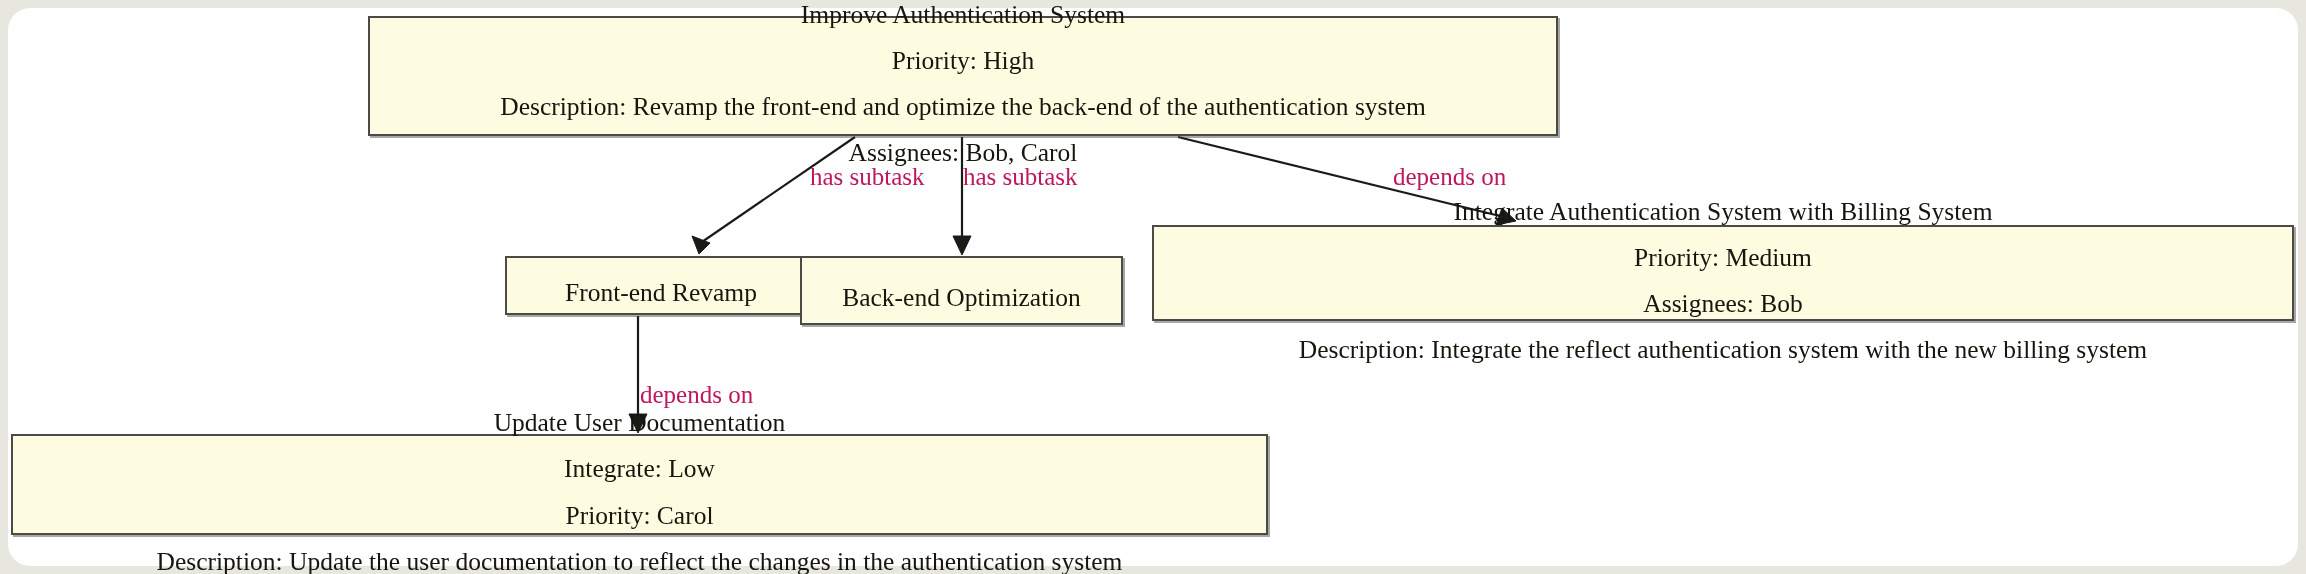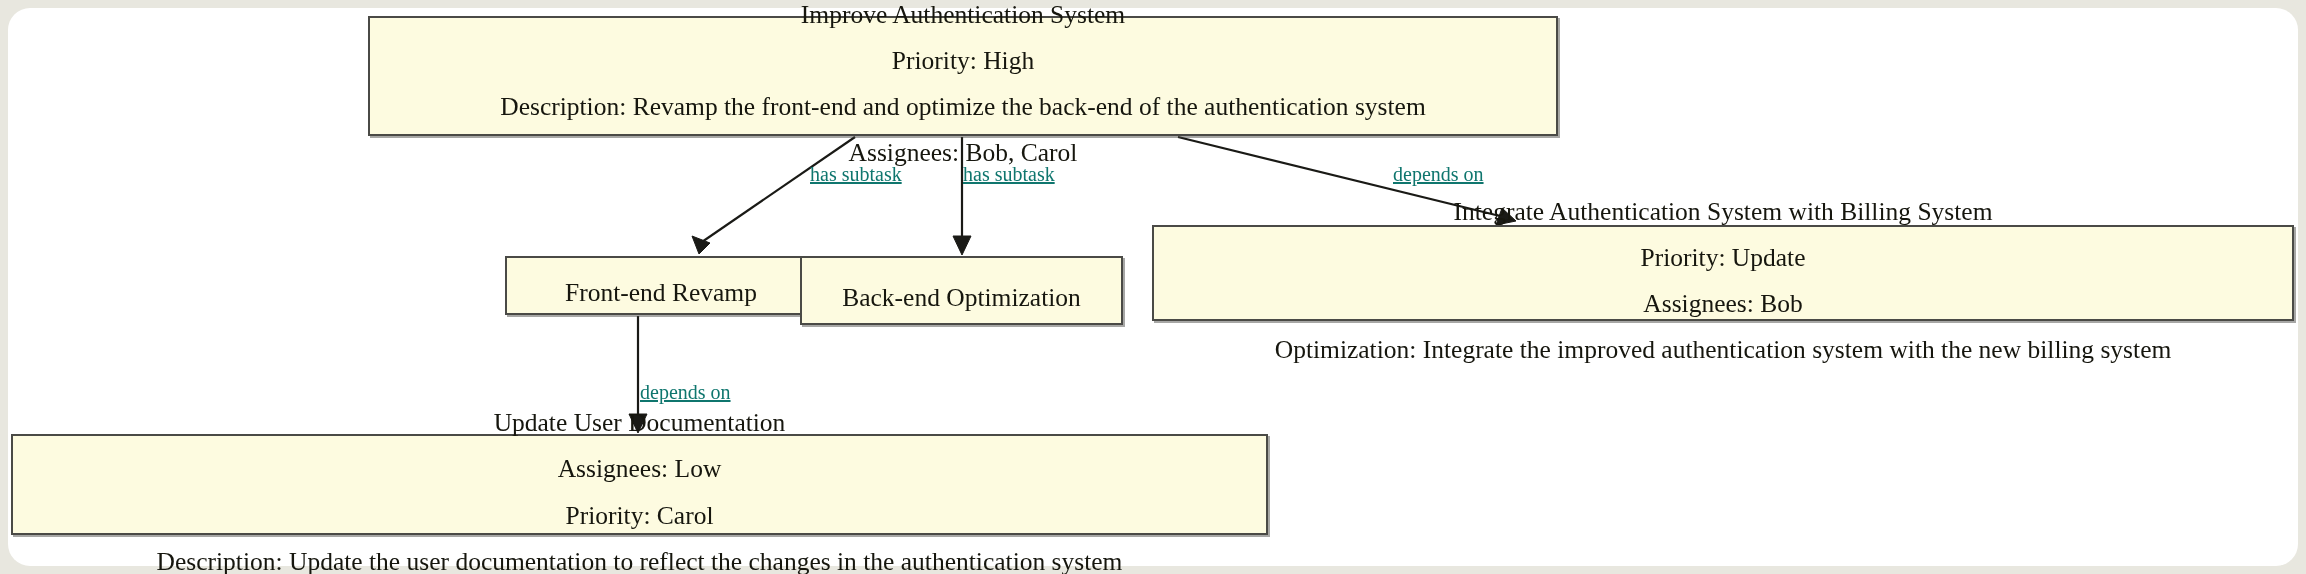--- a/index.html
+++ b/index.html
@@ -42,25 +42,24 @@
     justify-content: center;
     text-align: center;
     color: #16160e;
     font-size: 25.5px;
     line-height: 1.18;
     white-space: nowrap;
   }
   .node .ln { display: block; margin-top: 16px; }
   .edge-label {
     position: absolute;
-    font-size: 20px;
-    color: #0f766e;
+    font-size: 25px;
+    color: #be185d;
     white-space: nowrap;
     line-height: 1;
-    text-decoration: underline;
   }
   svg.edges {
     position: absolute;
     left: 0; top: 0;
     width: 2306px;
     height: 574px;
     overflow: visible;
     pointer-events: none;
   }
   svg.edges path, svg.edges line { stroke: #1a1a16; stroke-width: 2.2px; fill: none; }
@@ -119,28 +118,28 @@
   <div class="node" id="node-frontend">
     <span class="ln">Front-end Revamp</span>
   </div>
 
   <div class="node" id="node-backend">
     <span class="ln">Back-end Optimization</span>
   </div>
 
   <div class="node" id="node-integrate">
     <span class="ln">Integrate Authentication System with Billing System</span>
-    <span class="ln">Priority: Update</span>
+    <span class="ln">Priority: Medium</span>
     <span class="ln">Assignees: Bob</span>
-    <span class="ln">Optimization: Integrate the improved authentication system with the new billing system</span>
+    <span class="ln">Description: Integrate the reflect authentication system with the new billing system</span>
   </div>
 
   <div class="node" id="node-update">
     <span class="ln">Update User Documentation</span>
-    <span class="ln">Assignees: Low</span>
+    <span class="ln">Integrate: Low</span>
     <span class="ln">Priority: Carol</span>
     <span class="ln">Description: Update the user documentation to reflect the changes in the authentication system</span>
   </div>
 
   <span class="edge-label" id="lbl-subtask-1">has subtask</span>
   <span class="edge-label" id="lbl-subtask-2">has subtask</span>
   <span class="edge-label" id="lbl-dependson-top">depends on</span>
   <span class="edge-label" id="lbl-dependson-mid">depends on</span>
 
 </div>

